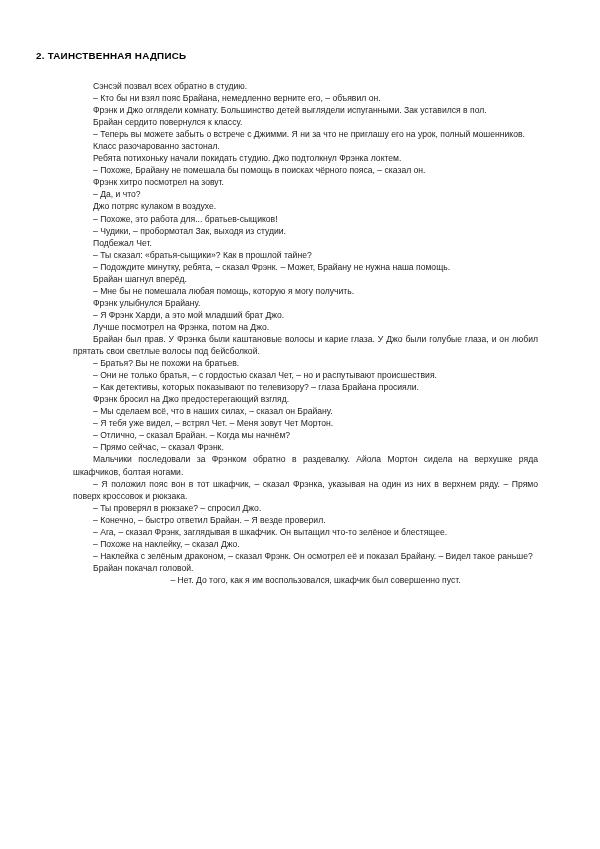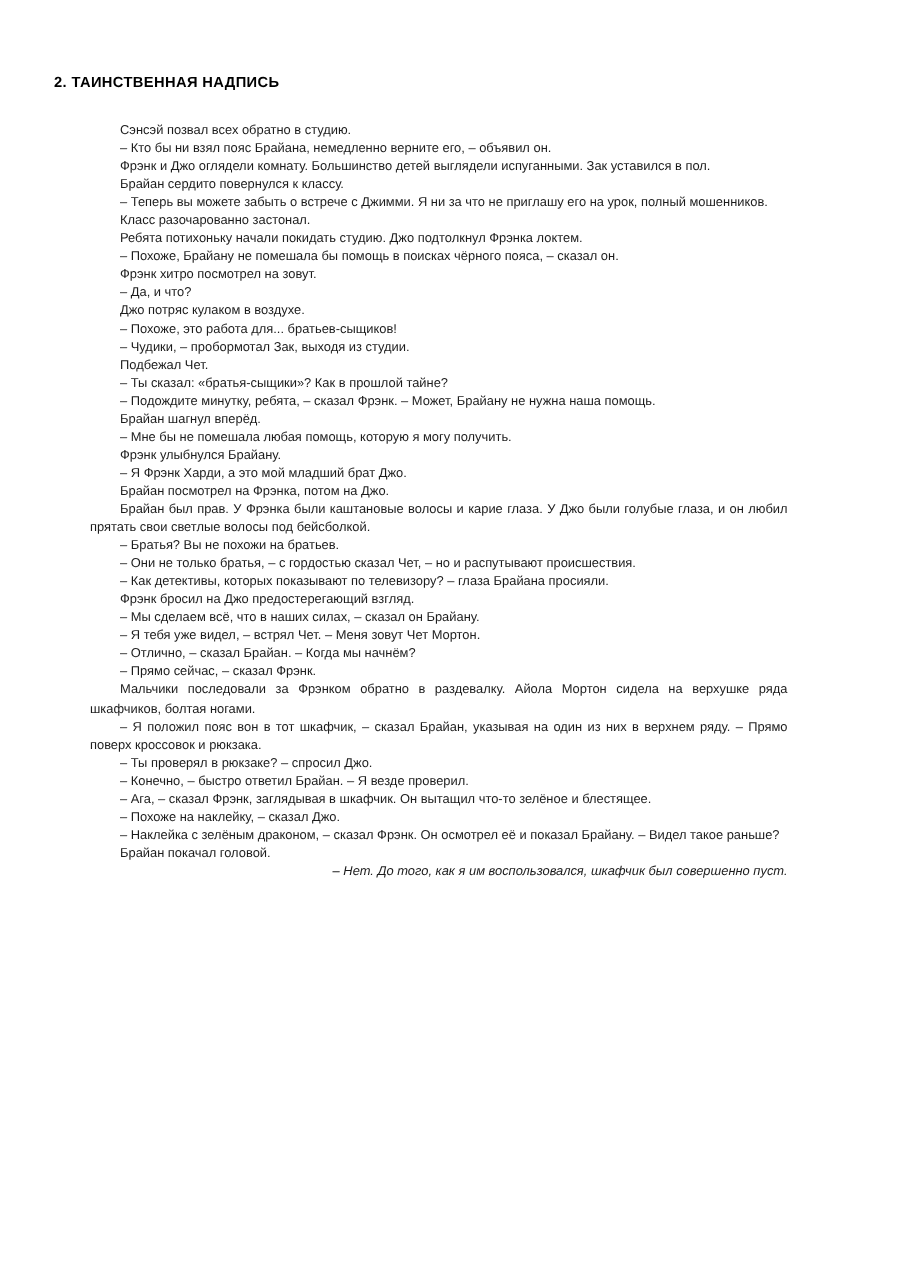--- a/index.html
+++ b/index.html
@@ -28,38 +28,37 @@
     text-align: left;
     font-size: 9.8px;
     font-weight: bold;
     letter-spacing: 0.25px;
     color: #000000;
     margin-left: 36px;
   }
   .body-block {
     position: absolute;
     top: 80px;
-    left: 60px;
+    left: 73px;
     width: 465px;
   }
   p.para {
     margin: 0;
     padding: 0;
     font-size: 8.6px;
     line-height: 12.05px;
     text-align: justify;
     text-indent: 20px;
     color: #1c1c1c;
     -webkit-hyphens: none;
     hyphens: none;
     word-spacing: 0px;
   }
   p.para:last-child {
-    text-align: right;
-    font-style: italic;
+    text-align: center;
   }
 </style>
 </head>
 <body>
 
 <div class="page">
 
   <div class="chapter-title">2. ТАИНСТВЕННАЯ НАДПИСЬ</div>
 
   <div class="body-block">
@@ -76,32 +75,32 @@
     <p class="para">Джо потряс кулаком в воздухе.</p>
     <p class="para">– Похоже, это работа для... братьев-сыщиков!</p>
     <p class="para">– Чудики, – пробормотал Зак, выходя из студии.</p>
     <p class="para">Подбежал Чет.</p>
     <p class="para">– Ты сказал: «братья-сыщики»? Как в прошлой тайне?</p>
     <p class="para">– Подождите минутку, ребята, – сказал Фрэнк. – Может, Брайану не нужна наша помощь.</p>
     <p class="para">Брайан шагнул вперёд.</p>
     <p class="para">– Мне бы не помешала любая помощь, которую я могу получить.</p>
     <p class="para">Фрэнк улыбнулся Брайану.</p>
     <p class="para">– Я Фрэнк Харди, а это мой младший брат Джо.</p>
-    <p class="para">Брайан посмотрел на Фрэнка, потом на Джо.</p>
+    <p class="para">Лучше посмотрел на Фрэнка, потом на Джо.</p>
     <p class="para">Брайан был прав. У Фрэнка были каштановые волосы и карие глаза. У Джо были голубые глаза, и он любил прятать свои светлые волосы под бейсболкой.</p>
     <p class="para">– Братья? Вы не похожи на братьев.</p>
     <p class="para">– Они не только братья, – с гордостью сказал Чет, – но и распутывают происшествия.</p>
     <p class="para">– Как детективы, которых показывают по телевизору? – глаза Брайана просияли.</p>
     <p class="para">Фрэнк бросил на Джо предостерегающий взгляд.</p>
     <p class="para">– Мы сделаем всё, что в наших силах, – сказал он Брайану.</p>
     <p class="para">– Я тебя уже видел, – встрял Чет. – Меня зовут Чет Мортон.</p>
     <p class="para">– Отлично, – сказал Брайан. – Когда мы начнём?</p>
     <p class="para">– Прямо сейчас, – сказал Фрэнк.</p>
     <p class="para">Мальчики последовали за Фрэнком обратно в раздевалку. Айола Мортон сидела на верхушке ряда шкафчиков, болтая ногами.</p>
-    <p class="para">– Я положил пояс вон в тот шкафчик, – сказал Брайан, указывая на один из них в верхнем ряду. – Прямо поверх кроссовок и рюкзака.</p>
+    <p class="para">– Я положил пояс вон в тот шкафчик, – сказал Фрэнка, указывая на один из них в верхнем ряду. – Прямо поверх кроссовок и рюкзака.</p>
     <p class="para">– Ты проверял в рюкзаке? – спросил Джо.</p>
     <p class="para">– Конечно, – быстро ответил Брайан. – Я везде проверил.</p>
     <p class="para">– Ага, – сказал Фрэнк, заглядывая в шкафчик. Он вытащил что-то зелёное и блестящее.</p>
     <p class="para">– Похоже на наклейку, – сказал Джо.</p>
     <p class="para">– Наклейка с зелёным драконом, – сказал Фрэнк. Он осмотрел её и показал Брайану. – Видел такое раньше?</p>
     <p class="para">Брайан покачал головой.</p>
     <p class="para">– Нет. До того, как я им воспользовался, шкафчик был совершенно пуст.</p>
   </div>
 
 </div>

